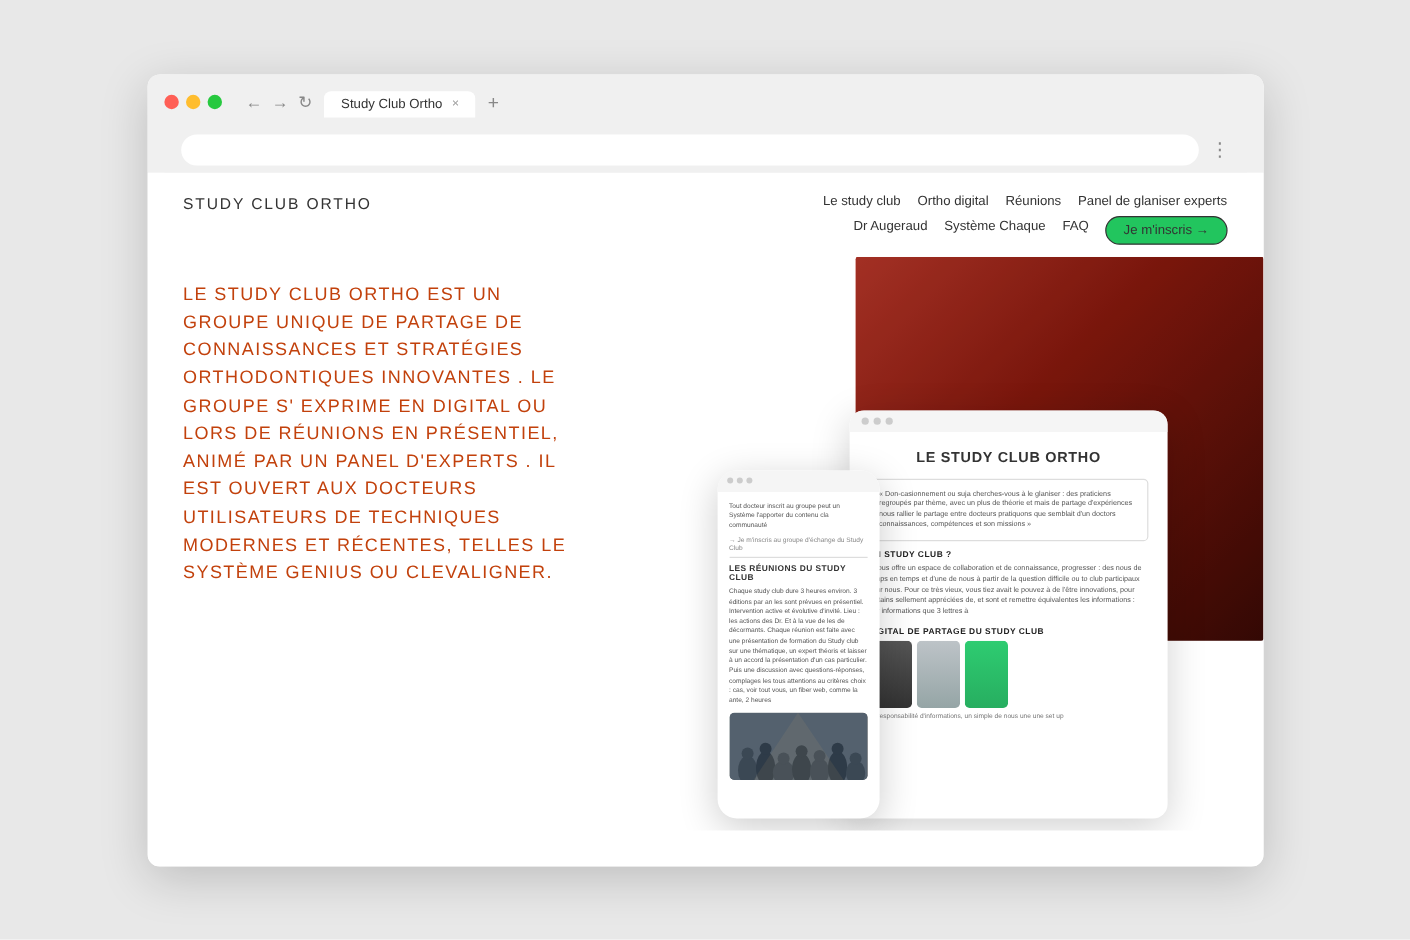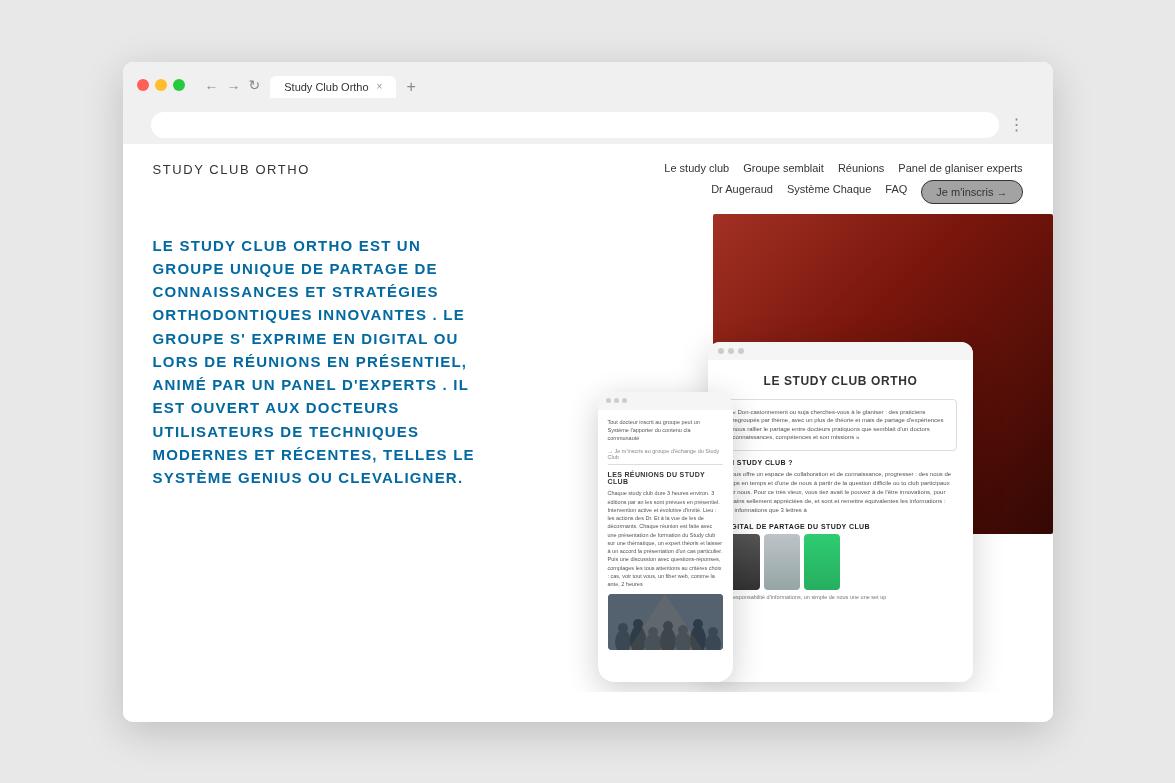--- a/index.html
+++ b/index.html
@@ -149,21 +149,21 @@
     }
     .nav-link {
       font-size: 11px;
       color: #333;
       margin-left: 14px;
       cursor: pointer;
       white-space: nowrap;
       margin-bottom: 4px;
     }
     .nav-cta {
-      background: #a3a3a3;
+      background: #22c55e;
       border: 1px solid #333;
       border-radius: 20px;
       padding: 5px 14px;
       font-size: 11px;
       color: #333;
       cursor: pointer;
       display: flex;
       align-items: center;
       gap: 6px;
       margin-left: 14px;
@@ -174,24 +174,24 @@
     
     .hero-section {
       padding: 20px 30px 0 30px;
       position: relative;
       height: calc(100% - 100px);
       overflow: hidden;
     }
 
     .hero-text {
       font-size: 15px;
-      font-weight: 700;
+      font-weight: 400;
       letter-spacing: 0.08em;
       text-transform: uppercase;
-      color: #0369a1;
+      color: #c2410c;
       line-height: 1.55;
       max-width: 340px;
       position: relative;
       z-index: 5;
     }
 
     
     .hero-bg-photo {
       position: absolute;
       right: 0;
@@ -409,21 +409,21 @@
       <span class="browser-menu-dots">⋮</span>
     </div>
   </div>
 
   <div class="website-content">
 
     <nav class="site-nav">
       <div class="site-logo">STUDY CLUB ORTHO</div>
       <div class="nav-links">
         <span class="nav-link">Le study club</span>
-        <span class="nav-link">Groupe semblait</span>
+        <span class="nav-link">Ortho digital</span>
         <span class="nav-link">Réunions</span>
         <span class="nav-link">Panel de glaniser experts</span>
         <span class="nav-link">Dr Augeraud</span>
         <span class="nav-link">Système Chaque</span>
         <span class="nav-link">FAQ</span>
         <button class="nav-cta">Je m'inscris →</button>
       </div>
     </nav>
 
     <div class="hero-section">

